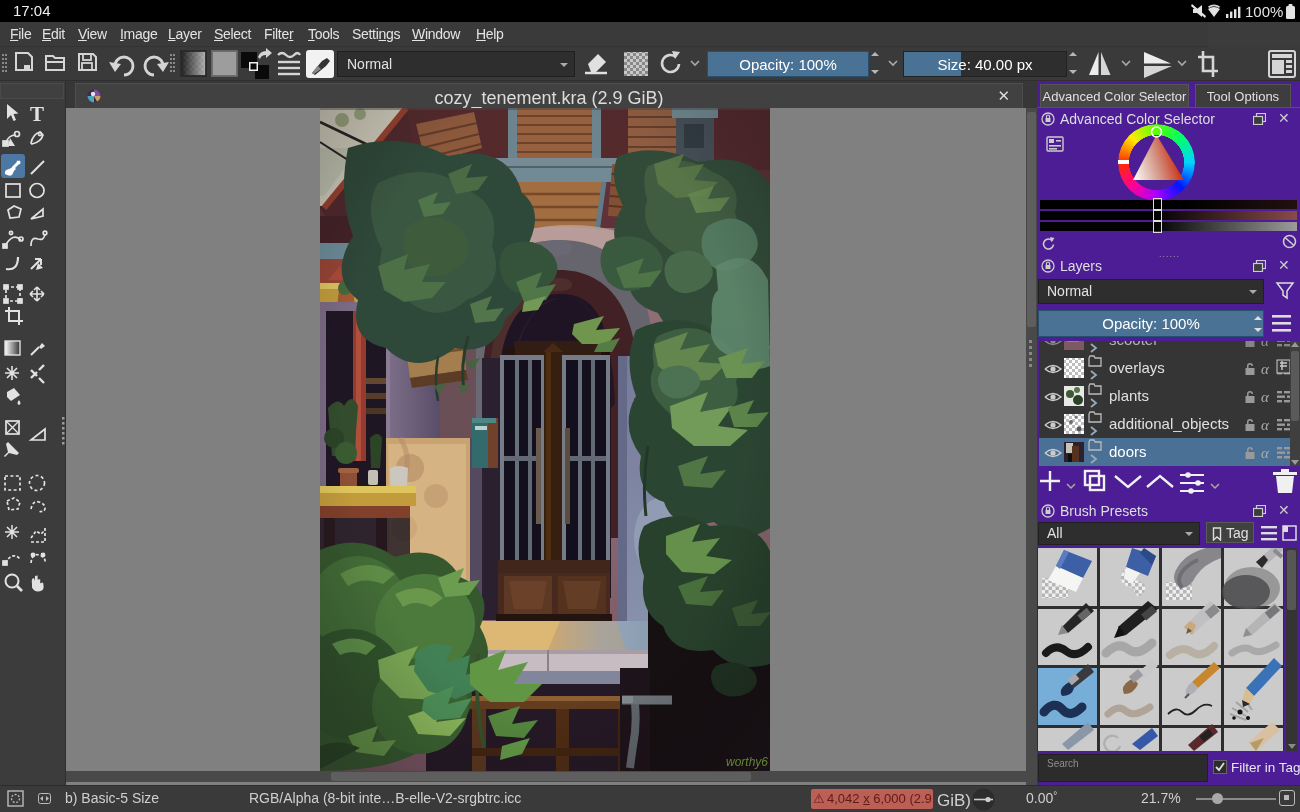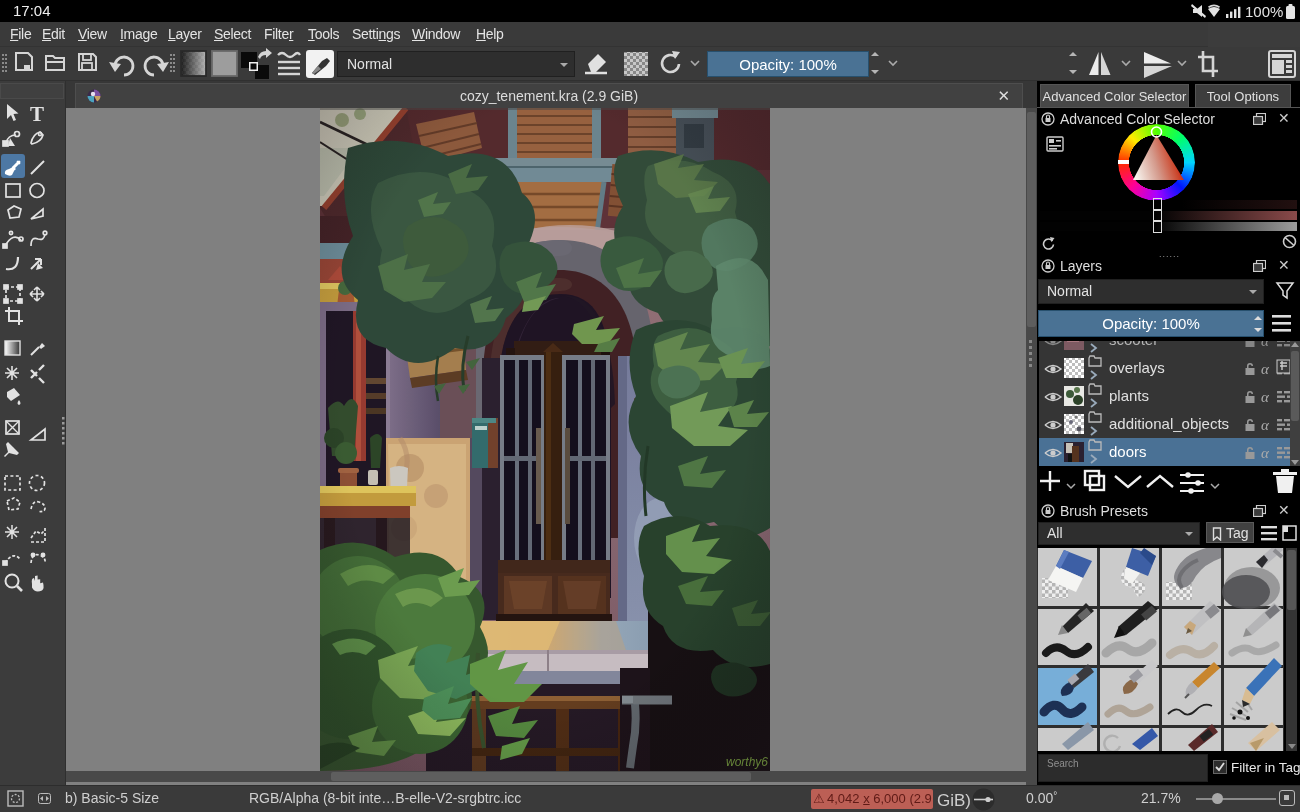--- a/index.html
+++ b/index.html
@@ -5,29 +5,29 @@
 .abs{position:absolute}
 #abar{left:0;top:0;width:1300px;height:22px;background:#000;color:#ddd}
 #abar .clock{position:absolute;left:13px;top:2px;font-size:15px;color:#eee}
 #menubar{left:0;top:22px;width:1208px;height:25px;background:#3a3a3a;border-bottom:1px solid #333}
 #menubar .mi{position:absolute;top:4px;font-size:14px;letter-spacing:-0.3px;color:#e4e4e4}
 #toolbar{left:0;top:47px;width:1300px;height:34px;background:#3a3a3a;border-bottom:1px solid #303030}
 #toolbox{left:0;top:81px;width:66px;height:704px;background:#3c3c3c;border-right:1px solid #2f2f2f}
 #toolbox .hdr{position:absolute;left:0;top:2px;width:64px;height:16px;background:#404040;border:1px solid #4a4a4a}
 #tabbar{left:66px;top:81px;width:971px;height:27px;background:#373737}
 #tab{position:absolute;left:9px;top:2px;width:948px;height:25px;background:#414141;border:1px solid #4e4e4e;border-bottom:none}
-#tab .title{position:absolute;left:0;right:0;top:4px;text-align:center;font-size:14px;color:#dcdcdc}
+#tab .title{position:absolute;left:0;right:0;top:4px;text-align:center;font-size:18px;color:#dcdcdc}
 #tab .close{position:absolute;right:12px;top:3px;font-size:15px;color:#ddd}
 #canvas{left:66px;top:108px;width:960px;height:677px;background:#808080;overflow:hidden}
 #paint{position:absolute;left:254px;top:0;width:450px;height:663px}
 #hscroll{position:absolute;left:0px;top:663px;width:960px;height:11px;background:#494949}
 #hscroll .thumb{position:absolute;left:265px;top:1px;width:420px;height:9px;background:#5e5e5e;border-radius:2px}
 #vscroll{left:1026px;top:108px;width:11px;height:677px;background:#494949}
 #vscroll .thumb{position:absolute;left:1px;top:4px;width:9px;height:215px;background:#5e5e5e;border-radius:2px}
-#rpanel{left:1037px;top:81px;width:263px;height:704px;background:#000000}
+#rpanel{left:1037px;top:81px;width:263px;height:704px;background:#4c1d95}
 #statusbar{left:0;top:785px;width:1300px;height:27px;background:#3a3a3a;border-top:1px solid #2d2d2d;color:#cfcfcf;font-size:14px}
 .ptab{position:absolute;top:3px;height:24px;font-size:13px;line-height:23px;color:#e0e0e0;border:1px solid #555;border-bottom:none;background:#434343;text-align:center;white-space:nowrap;overflow:hidden}
 .dockhdr{position:absolute;font-size:14px;color:#dedede}
 .combo{position:absolute;background:#2e2e2e;border:1px solid #202020;color:#e2e2e2;font-size:14px}
 .combo .arr{position:absolute;right:6px;top:45%;width:0;height:0;border-left:4px solid transparent;border-right:4px solid transparent;border-top:4px solid #aaa}
 svg{display:block}
 </style></head><body>
 
 <div class="abs" id="abar">
   <div class="clock">17:04</div>
@@ -184,20 +184,24 @@
           <rect x="1286" y="18" width="6" height="3"></rect>
           <rect x="1286" y="23" width="6" height="3"></rect>
         </g>
     </g>
   </svg>
   <div class="combo" style="left:337px;top:4px;width:238px;height:26px">
       <span style="position:absolute;left:9px;top:4px">Normal</span>
       <span class="arr"></span>
     </div>
   <div style="position:absolute;left:707px;top:4px;width:162px;height:26px;background:#4a7294;border:1px solid #27506e;color:#fff;text-align:center;font-size:15px;line-height:25px">Opacity: 100%</div>
+  <div style="position:absolute;left:903px;top:4px;width:164px;height:26px;background:#2e2e2e;border:1px solid #222;color:#fff;font-size:15px;line-height:25px;overflow:hidden">
+      <div style="position:absolute;left:0;top:0;width:57px;height:26px;background:#4a7294"></div>
+      <div style="position:absolute;left:0;width:100%;text-align:center">Size: 40.00 px</div>
+    </div>
 </div>
 
 <div class="abs" id="toolbox">
     <div class="hdr"></div>
   <svg style="position:absolute;left:0;top:0" width="66" height="704" viewBox="0 0 66 704">
     <rect x="1" y="73" width="24" height="24" rx="3" fill="#4d78a4"></rect>
     <g stroke="#e2e2e2" stroke-width="1.7" fill="none">
 
       <path d="M7,23 V38 l4,-4 2.5,6 2.5,-1 -2.5,-6 5,-0.5 z" fill="#e2e2e2" stroke="none"></path>
       <text x="30" y="40" font-size="21" font-weight="bold" fill="#e2e2e2" stroke="none" font-family="Liberation Serif">T</text>

